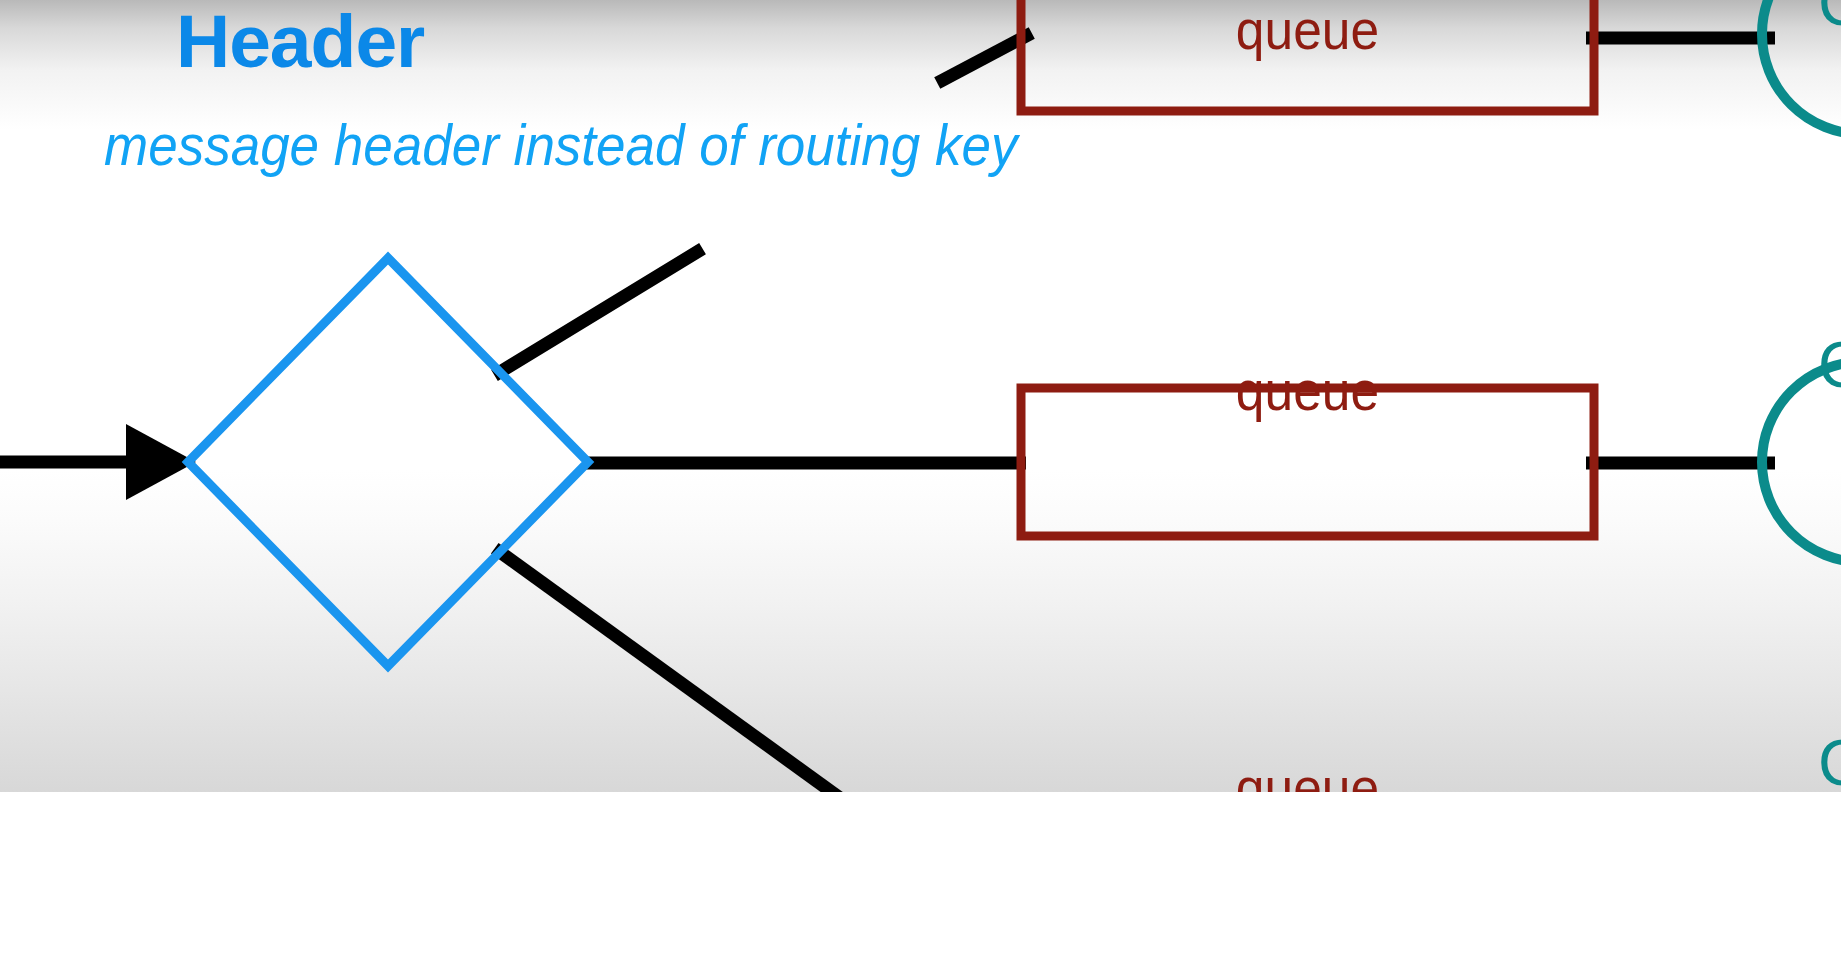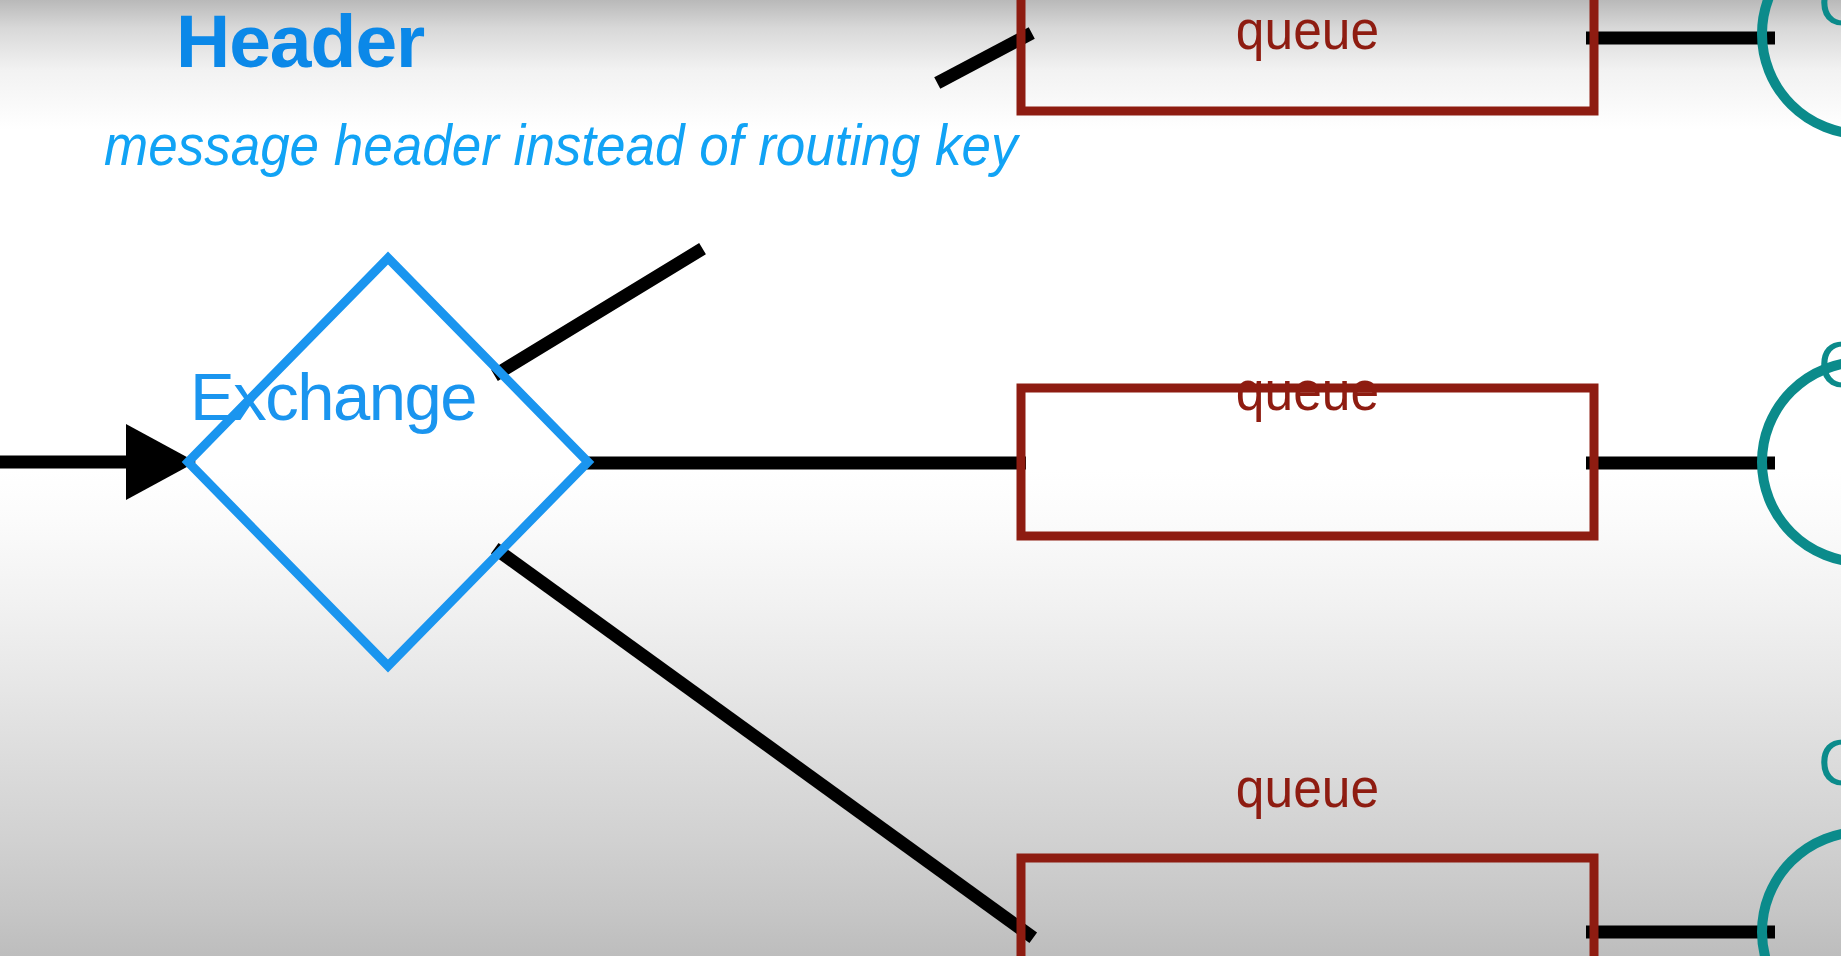--- a/index.html
+++ b/index.html
@@ -10,21 +10,21 @@
   }
   body {
     width: 1841px;
     height: 956px;
     overflow: hidden;
     font-family: "Liberation Sans", sans-serif;
   }
   #canvas {
     position: relative;
     width: 1841px;
-    height: 956px;
+    height: 792px;
     background:
       linear-gradient(to bottom,
         #b9b9b9 0px,
         #d8d8d8 28px,
         #f2f2f2 70px,
         #ffffff 130px,
         #ffffff 470px,
         #fbfbfb 520px,
         #f2f2f2 600px,
         #e6e6e6 690px,
@@ -123,21 +123,20 @@
 
     <circle cx="1862" cy="34" r="100" fill="none" stroke="#0b8b8b" stroke-width="10"></circle>
     <circle cx="1862" cy="462" r="100" fill="none" stroke="#0b8b8b" stroke-width="10"></circle>
     <circle cx="1862" cy="932" r="100" fill="none" stroke="#0b8b8b" stroke-width="10"></circle>
   </svg>
 
   <div class="label" id="title-text">Header</div>
 
   <div class="label" id="subtitle-text">message header instead of routing key</div>
 
-  <div class="label" id="exchange-text">Exchange</div>
 
   <div class="label queue-text" id="queue-text-top">queue</div>
   <div class="label queue-text" id="queue-text-mid">queue</div>
   <div class="label queue-text" id="queue-text-bot">queue</div>
 
   <div class="label consumer-text" id="consumer-text-top">C</div>
   <div class="label consumer-text" id="consumer-text-mid">C</div>
   <div class="label consumer-text" id="consumer-text-bot">C</div>
 
 </div>

